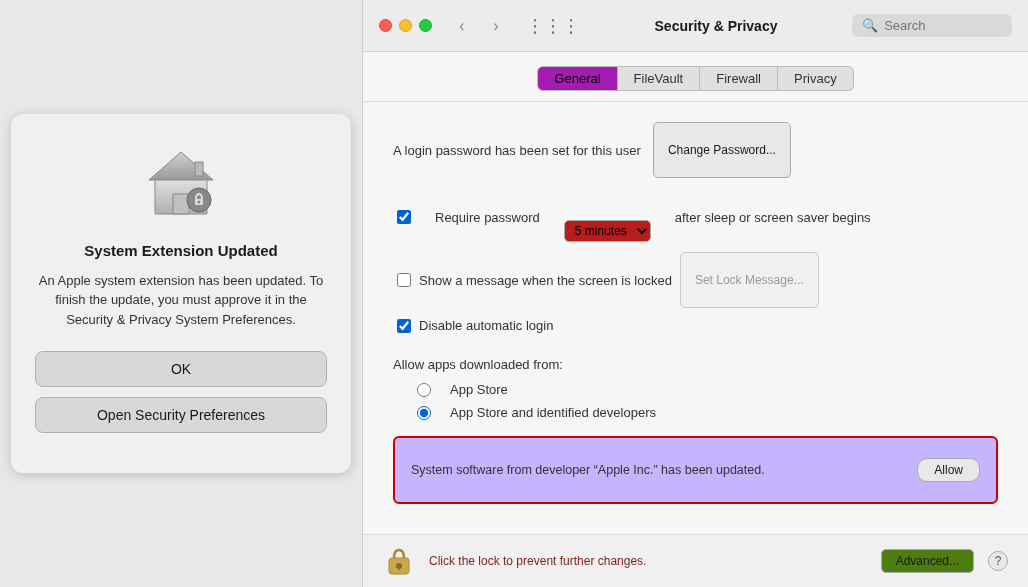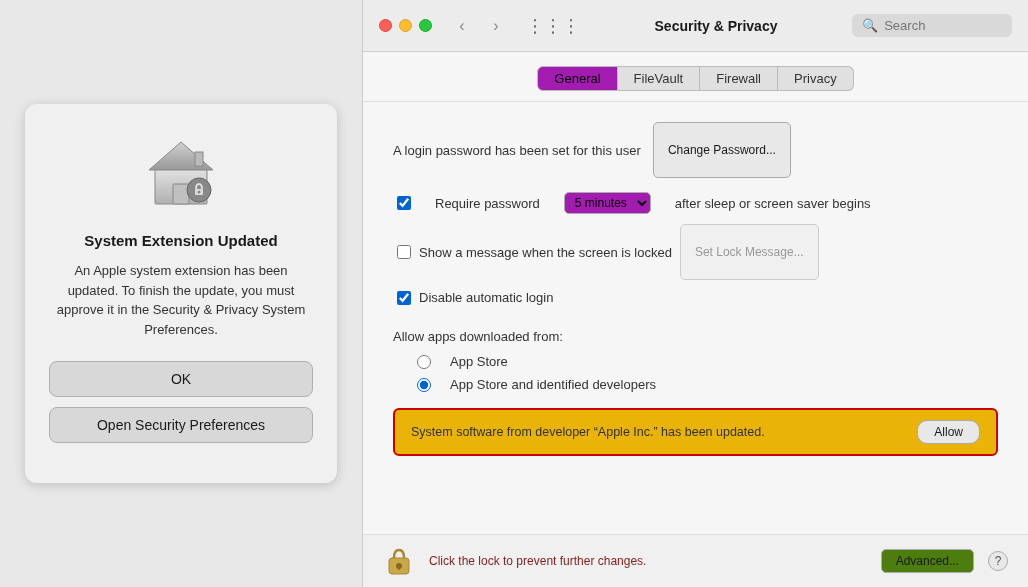--- a/index.html
+++ b/index.html
@@ -20,21 +20,21 @@
       display: flex;
       flex-direction: column;
       align-items: center;
       justify-content: center;
       padding: 20px;
     }
 
     .dialog-box {
       background: #f0f0f0;
       border-radius: 12px;
-      width: 312px;
+      width: 340px;
       padding: 30px 24px 24px;
       display: flex;
       flex-direction: column;
       align-items: center;
       box-shadow: 0 2px 12px rgba(0,0,0,0.18);
     }
 
     .dialog-icon {
       width: 80px;
       height: 80px;
@@ -265,23 +265,24 @@
       margin-bottom: 10px;
       padding-left: 4px;
     }
 
     .require-label { font-size: 13px; color: #333; }
 
     .minutes-select {
       padding: 2px 6px;
       border-radius: 5px;
       border: 1px solid #aaa;
-      background: #a21caf;
+      background: #b91c1c;
       font-size: 12px;
       cursor: pointer;
+      margin-top: 28px;
     }
 
     .after-label { font-size: 13px; color: #333; }
 
     .section-separator {
       margin: 24px 0 14px;
     }
 
     .allow-apps-label {
       font-size: 13px;
@@ -306,26 +307,26 @@
       width: 14px;
       height: 14px;
       accent-color: #0063d3;
       cursor: pointer;
     }
 
     
     .software-banner {
       border: 2px solid #cc0000;
       border-radius: 6px;
-      padding: 10px 16px;
+      padding: 20px 16px;
       display: flex;
       align-items: center;
       justify-content: space-between;
       margin-top: 16px;
-      background: #eab308;
+      background: #c4b5fd;
     }
 
     .software-text {
       font-size: 12.5px;
       color: #333;
     }
 
     .allow-btn {
       padding: 4px 16px;
       background: #e8e8e8;

